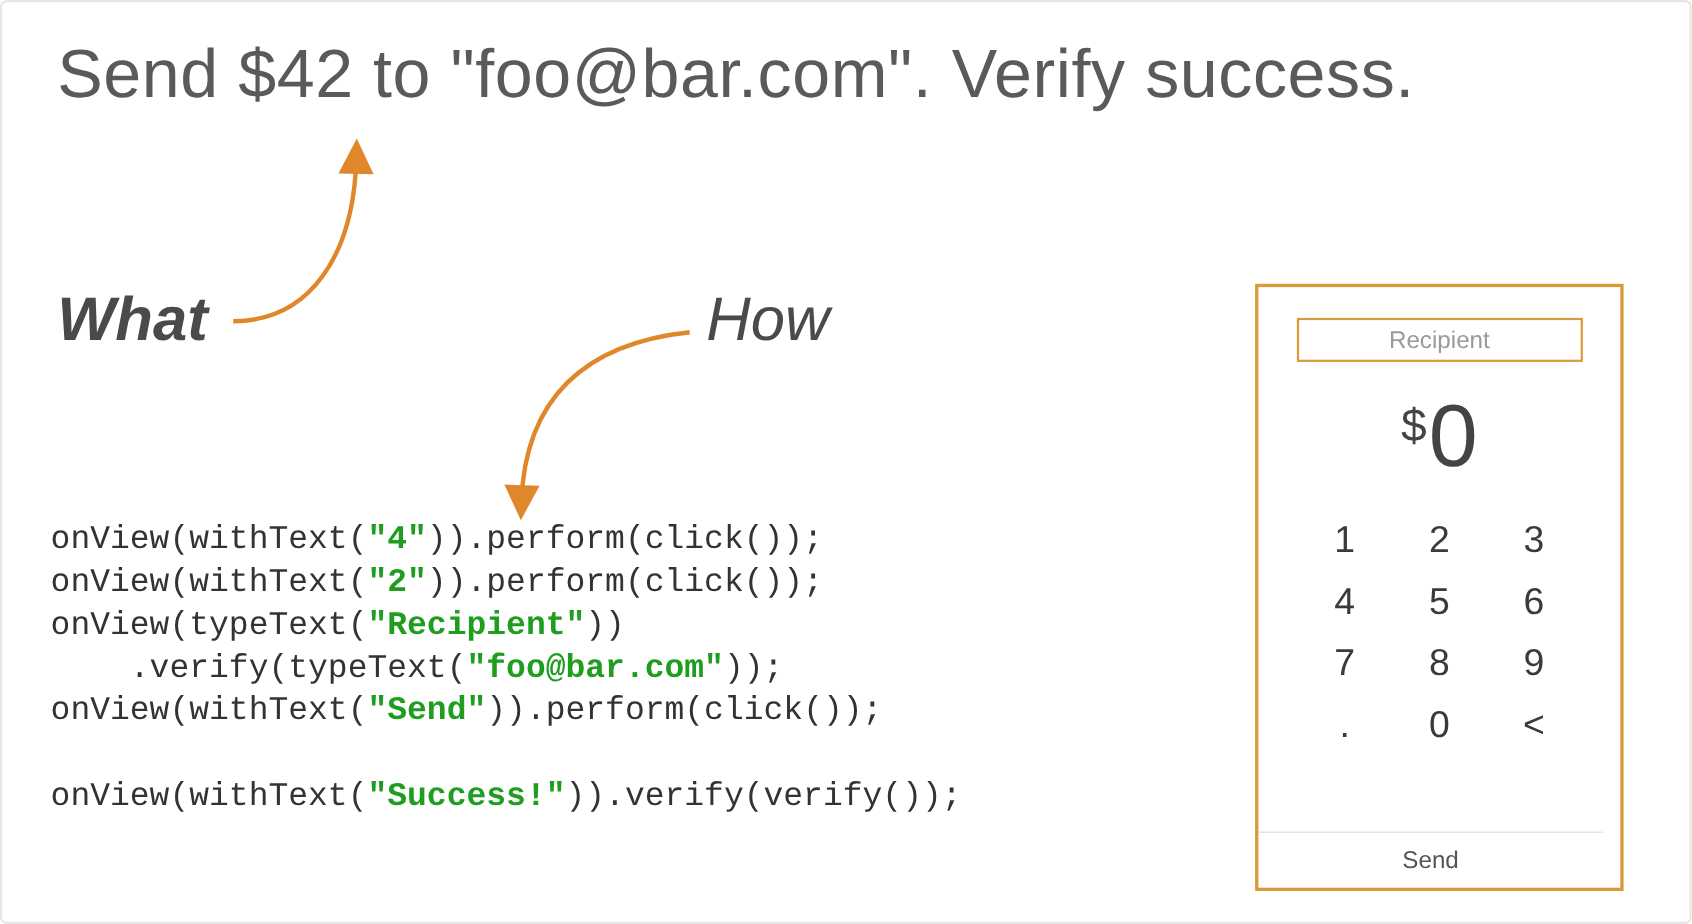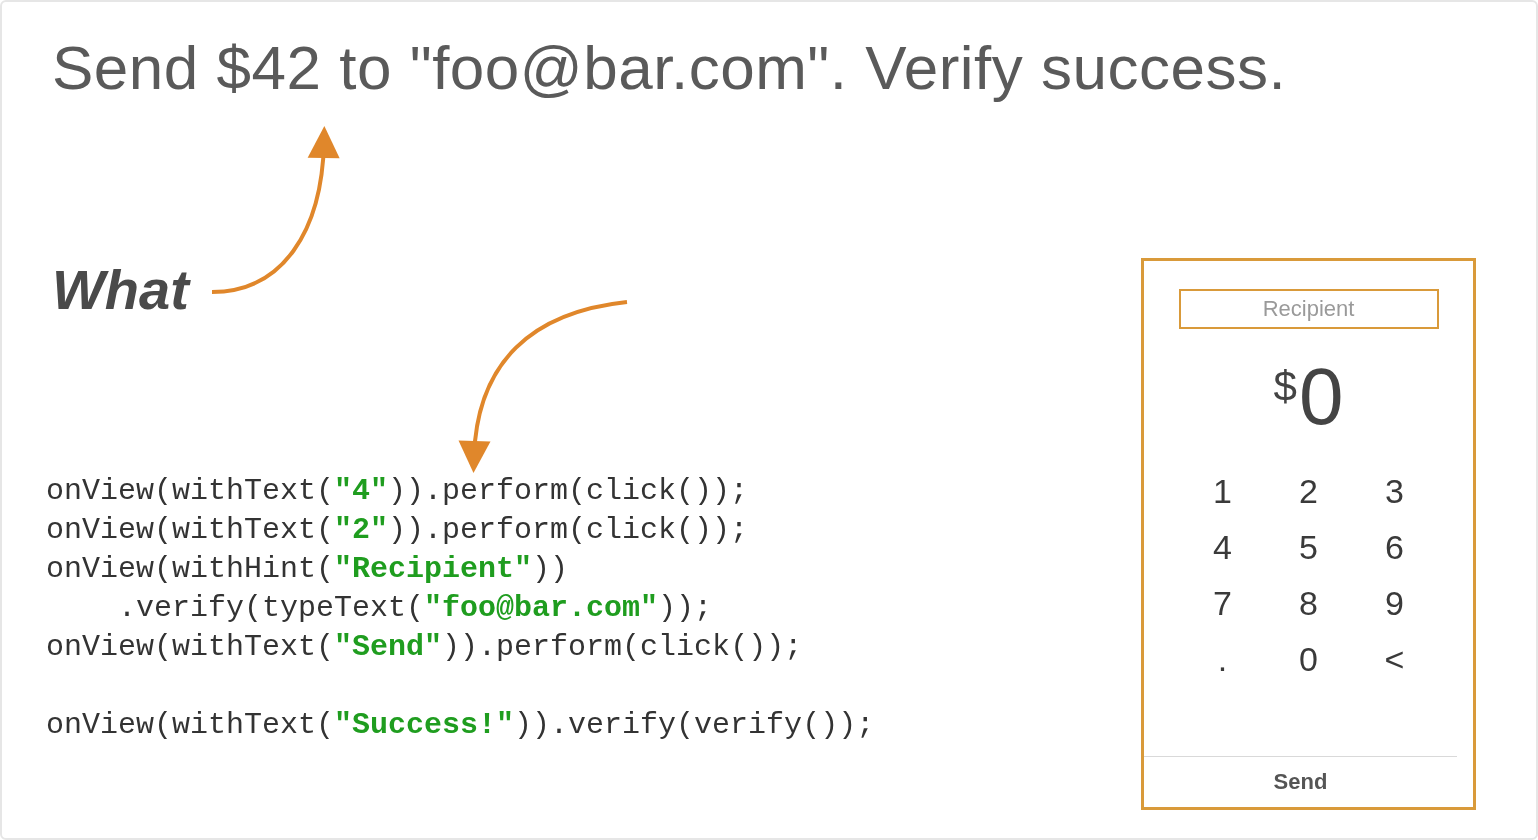--- a/index.html
+++ b/index.html
@@ -133,32 +133,33 @@
     bottom: 0;
     left: 0;
     right: 16px;
     height: 50px;
     border-top: 1px solid #d9d9d9;
     display: flex;
     align-items: center;
     justify-content: center;
     font-size: 22px;
     color: #555;
-    font-weight: 700;
+    font-weight: 400;
     cursor: pointer;
   }
 </style>
 </head>
 <body>
 
 <div class="slide">
 
   <div class="title">Send $42 to "foo@bar.com". Verify success.</div>
 
   <div class="label-what">What</div>
+  <div class="label-how">How</div>
 
   <svg class="arrow-svg" style="left:200px; top:120px;" width="180" height="180" viewBox="0 0 180 180">
     <defs>
       <marker id="ah1" markerWidth="12" markerHeight="12" refX="6" refY="6" orient="auto">
         <path d="M2,2 L10,6 L2,10 Z" fill="#e0872b"></path>
       </marker>
     </defs>
     <path d="M 10 170 C 80 170, 120 110, 122 20" fill="none" stroke="#e0872b" stroke-width="4" marker-end="url(#ah1)"></path>
   </svg>
 
@@ -166,21 +167,21 @@
     <defs>
       <marker id="ah2" markerWidth="12" markerHeight="12" refX="6" refY="6" orient="auto">
         <path d="M2,2 L10,6 L2,10 Z" fill="#e0872b"></path>
       </marker>
     </defs>
     <path d="M 185 20 C 90 30, 35 80, 32 175" fill="none" stroke="#e0872b" stroke-width="4" marker-end="url(#ah2)"></path>
   </svg>
 
   <div class="code"><span><span>onView(withText(</span><span class="s">"4"</span><span>)).perform(click());</span></span>
 <span><span>onView(withText(</span><span class="s">"2"</span><span>)).perform(click());</span></span>
-<span><span>onView(withHint(</span><span class="s">"Recipient"</span><span>))</span></span>
+<span><span>onView(typeText(</span><span class="s">"Recipient"</span><span>))</span></span>
 <span><span>    .verify(typeText(</span><span class="s">"foo@bar.com"</span><span>));</span></span>
 <span><span>onView(withText(</span><span class="s">"Send"</span><span>)).perform(click());</span></span>
 <span></span>
 <span><span>onView(withText(</span><span class="s">"Success!"</span><span>)).verify(verify());</span></span></div>
 
   <div class="phone">
     <div class="recipient">
       <span>Recipient</span>
     </div>
     <div class="amount">

